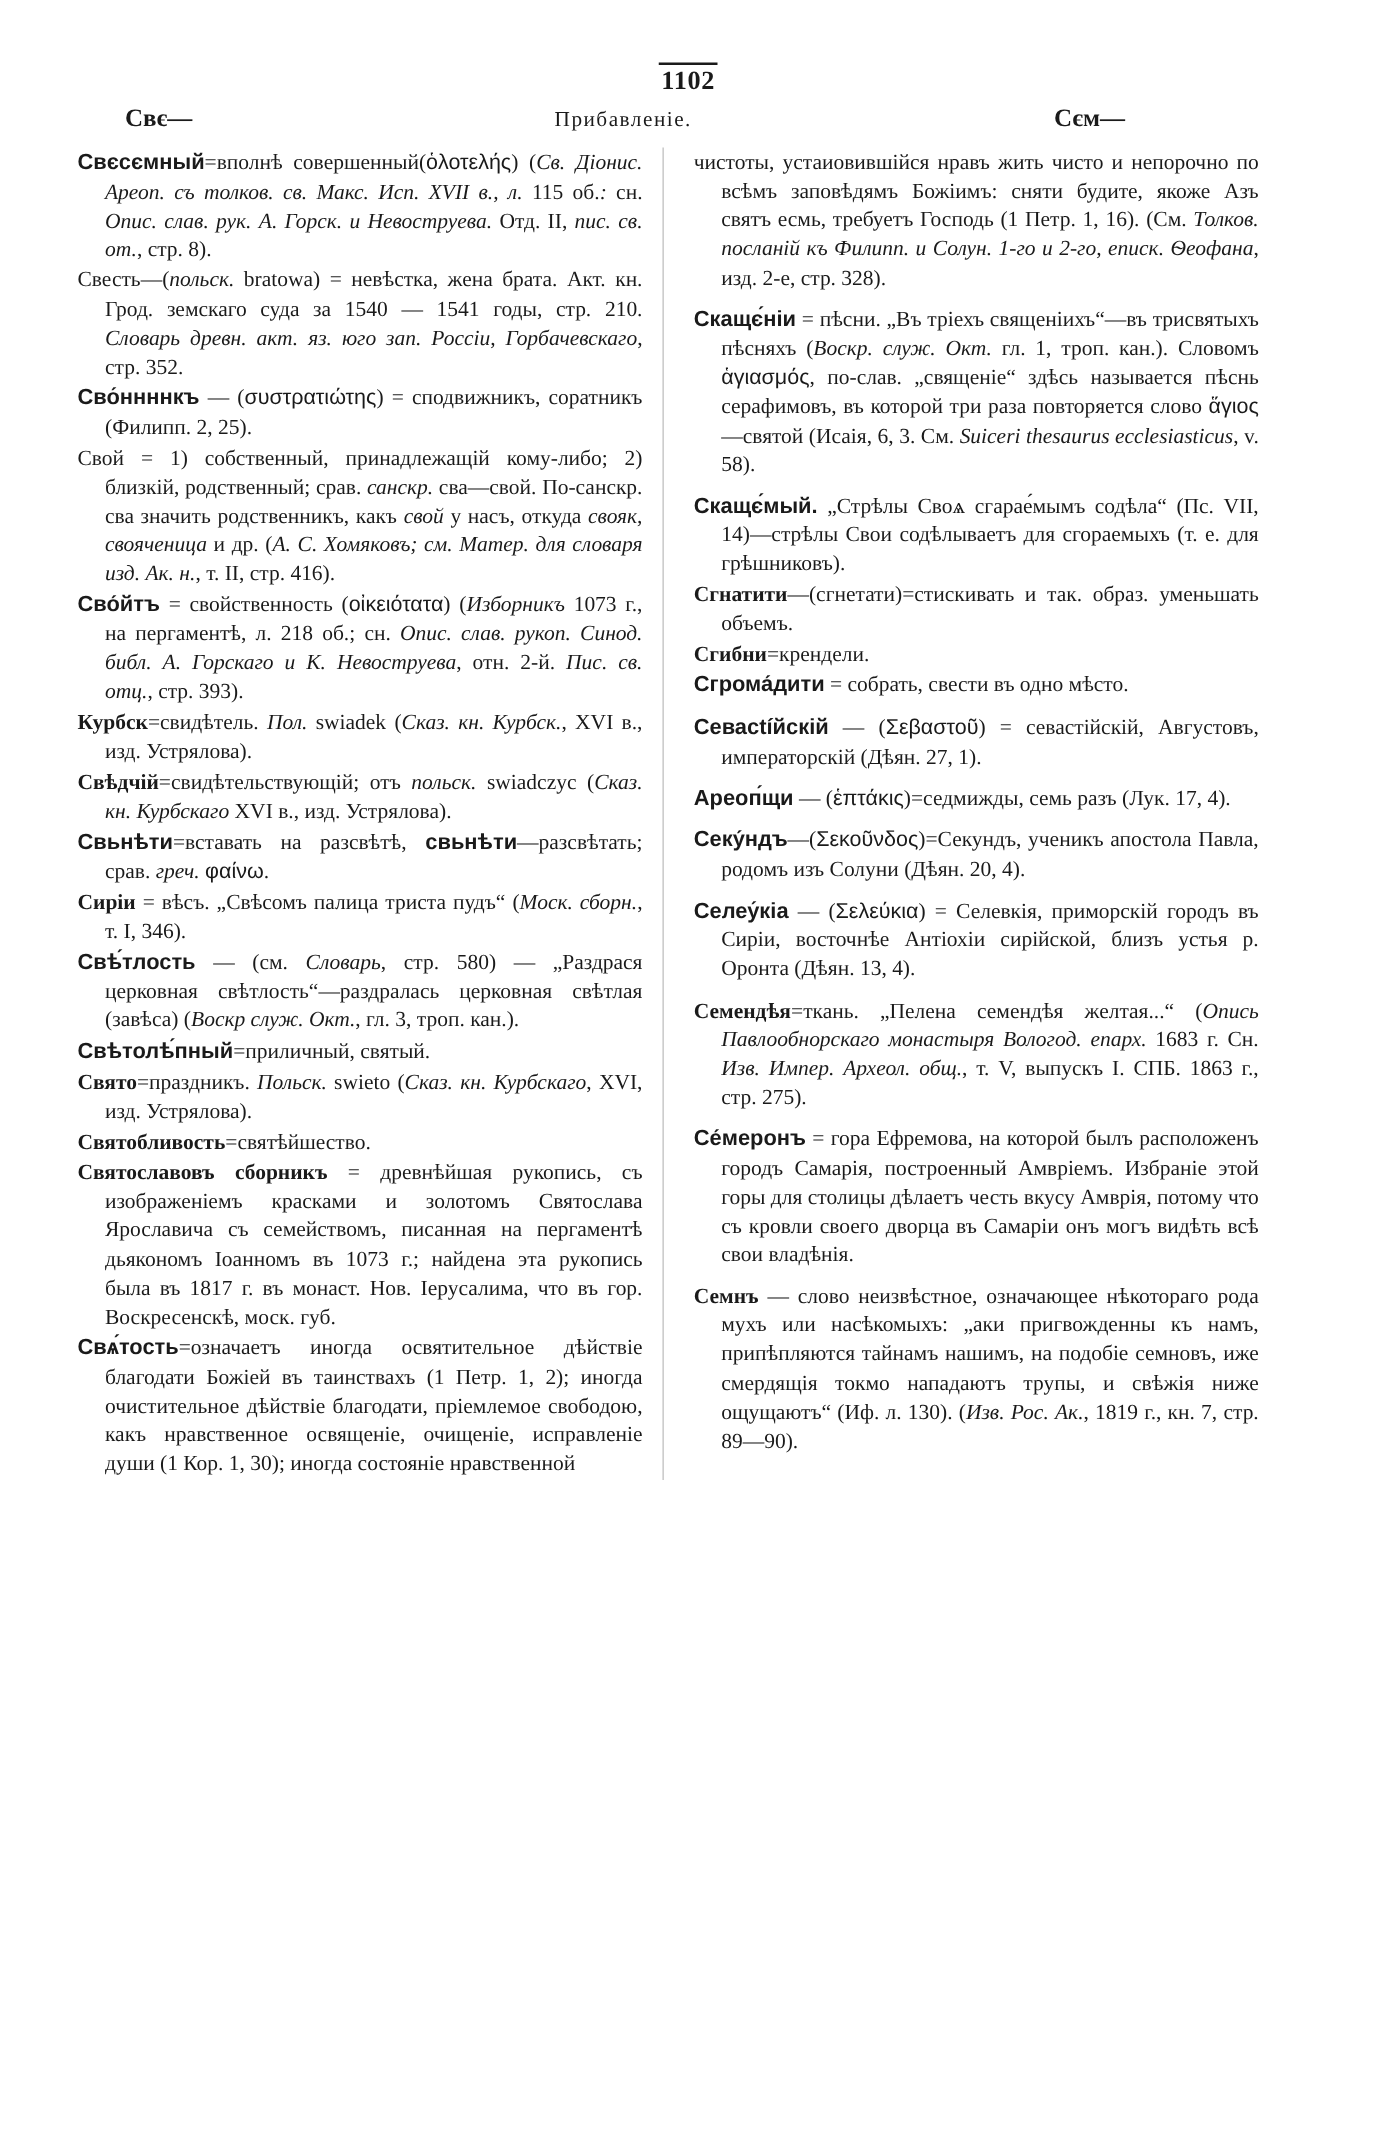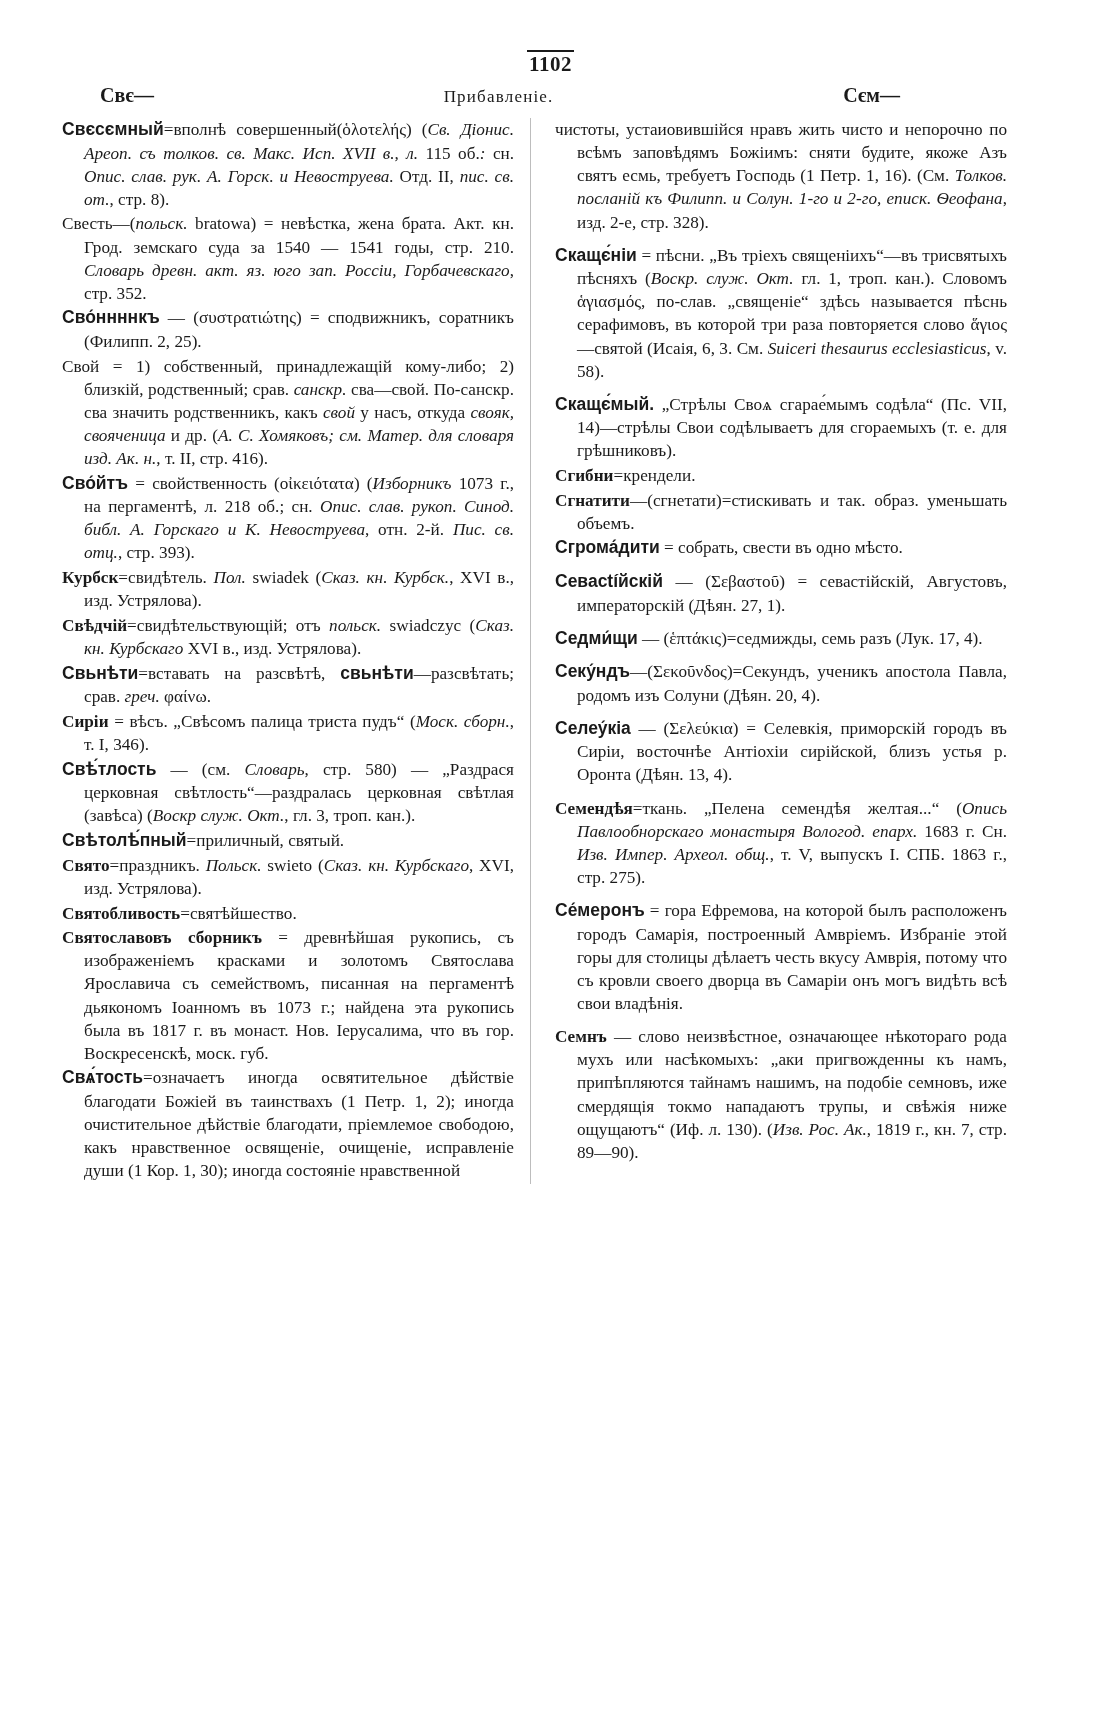--- a/index.html
+++ b/index.html
@@ -84,21 +84,21 @@
   .entry.gap { margin-top: 10px; }
   .hw {
     font-weight: bold;
   }
   .hw-cs {
     font-weight: bold;
     font-family: Liberation Sans, sans-serif;
     font-size: 17.5px;
   }
   i, .it { font-style: italic; }
-  .gk { font-family: Liberation Serif, serif; font-style: normal; }
+  .gk { font-family: Liberation Sans, sans-serif; font-style: normal; }
 </style>
 </head>
 <body>
 
 <div class="page">
 
   <div class="page-number">
     <span>1102</span>
   </div>
 
@@ -123,25 +123,25 @@
       <p class="entry"><span class="hw-cs">Свѣтолѣ́пный</span>=приличный, святый.</p>
       <p class="entry"><span class="hw">Свято</span>=праздникъ. <i>Польск.</i> swieto (<i>Сказ. кн. Курбскаго</i>, XVI, изд. Устрялова).</p>
       <p class="entry"><span class="hw">Святобливость</span>=святѣйшество.</p>
       <p class="entry"><span class="hw">Святославовъ сборникъ</span> = древнѣйшая рукопись, съ изображенiемъ красками и золотомъ Святослава Ярославича съ семействомъ, писанная на пергаментѣ дьякономъ Iоанномъ въ 1073 г.; найдена эта рукопись была въ 1817 г. въ монаст. Нов. Iерусалима, что въ гор. Воскресенскѣ, моск. губ.</p>
       <p class="entry"><span class="hw-cs">Свѧ́тость</span>=означаетъ иногда освятительное дѣйствiе благодати Божiей въ таинствахъ (1 Петр. 1, 2); иногда очистительное дѣйствiе благодати, прiемлемое свободою, какъ нравственное освященiе, очищенiе, исправленiе души (1 Кор. 1, 30); иногда состоянiе нравственной</p>
     </div>
     <div class="col right">
       <p class="entry">чистоты, устаиовившiйся нравъ жить чисто и непорочно по всѣмъ заповѣдямъ Божiимъ: сняти будите, якоже Азъ святъ есмь, требуетъ Господь (1 Петр. 1, 16). (См. <i>Толков. посланiй къ Филипп. и Солун. 1-го и 2-го, еписк. Ѳеофана</i>, изд. 2-е, стр. 328).</p>
       <p class="entry gap"><span class="hw-cs">Скащє́нiи</span> = пѣсни. „Въ трiехъ священiихъ“—въ трисвятыхъ пѣсняхъ (<i>Воскр. служ. Окт.</i> гл. 1, троп. кан.). Словомъ <span class="gk">ἁγιασμός</span>, по-слав. „священiе“ здѣсь называется пѣснь серафимовъ, въ которой три раза повторяется слово <span class="gk">ἅγιος</span>—святой (Исаiя, 6, 3. См. <i>Suiceri thesaurus ecclesiasticus</i>, v. 58).</p>
       <p class="entry gap"><span class="hw-cs">Скащє́мый.</span> „Стрѣлы Своѧ сгарае́мымъ содѣла“ (Пс. VII, 14)—стрѣлы Свои содѣлываетъ для сгораемыхъ (т. е. для грѣшниковъ).</p>
+      <p class="entry"><span class="hw">Сгнатити</span>—(сгнетати)=стискивать и так. образ. уменьшать объемъ.</p>
       <p class="entry"><span class="hw">Сгибни</span>=крендели.</p>
-      <p class="entry"><span class="hw">Сгнатити</span>—(сгнетати)=стискивать и так. образ. уменьшать объемъ.</p>
       <p class="entry"><span class="hw-cs">Сгрома́дити</span> = собрать, свести въ одно мѣсто.</p>
       <p class="entry gap"><span class="hw-cs">Севасtíйскiй</span> — (<span class="gk">Σεβαστοῦ</span>) = севастiйскiй, Августовъ, императорскiй (Дѣян. 27, 1).</p>
-      <p class="entry gap"><span class="hw-cs">Седми́щи</span> — (<span class="gk">ἑπτάκις</span>)=седмижды, семь разъ (Лук. 17, 4).</p>
+      <p class="entry gap"><span class="hw-cs">Ареоп́щи</span> — (<span class="gk">ἑπτάκις</span>)=седмижды, семь разъ (Лук. 17, 4).</p>
       <p class="entry gap"><span class="hw-cs">Секу́ндъ</span>—(<span class="gk">Σεκοῦνδος</span>)=Секундъ, ученикъ апостола Павла, родомъ изъ Солуни (Дѣян. 20, 4).</p>
       <p class="entry gap"><span class="hw-cs">Селеу́кiа</span> — (<span class="gk">Σελεύκια</span>) = Селевкiя, приморскiй городъ въ Сирiи, восточнѣе Антiохiи сирiйской, близъ устья р. Оронта (Дѣян. 13, 4).</p>
       <p class="entry gap"><span class="hw">Семендѣя</span>=ткань. „Пелена семендѣя желтая...“ (<i>Опись Павлообнорскаго монастыря Вологод. епарх.</i> 1683 г. Сн. <i>Изв. Импер. Археол. общ.</i>, т. V, выпускъ I. СПБ. 1863 г., стр. 275).</p>
       <p class="entry gap"><span class="hw-cs">Се́меронъ</span> = гора Ефремова, на которой былъ расположенъ городъ Самарiя, построенный Амврiемъ. Избранiе этой горы для столицы дѣлаетъ честь вкусу Амврiя, потому что съ кровли своего дворца въ Самарiи онъ могъ видѣть всѣ свои владѣнiя.</p>
       <p class="entry gap"><span class="hw">Семнъ</span> — слово неизвѣстное, означающее нѣкотораго рода мухъ или насѣкомыхъ: „аки пригвожденны къ намъ, припѣпляются тайнамъ нашимъ, на подобiе семновъ, иже смердящiя токмо нападаютъ трупы, и свѣжiя ниже ощущаютъ“ (Иф. л. 130). (<i>Изв. Рос. Ак.</i>, 1819 г., кн. 7, стр. 89—90).</p>
     </div>
   </div>
 </div>
 
 </body></html>

